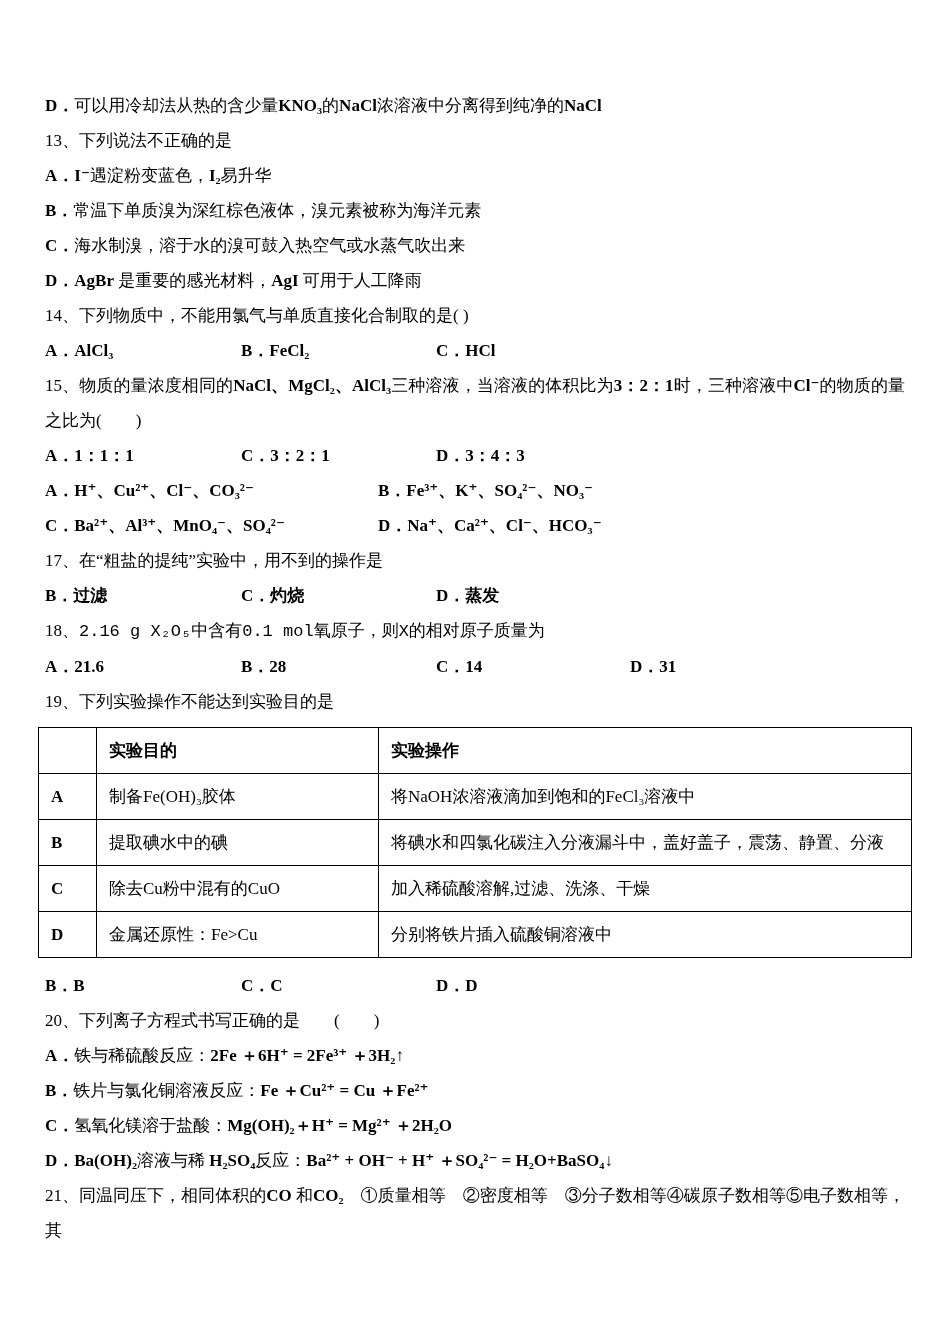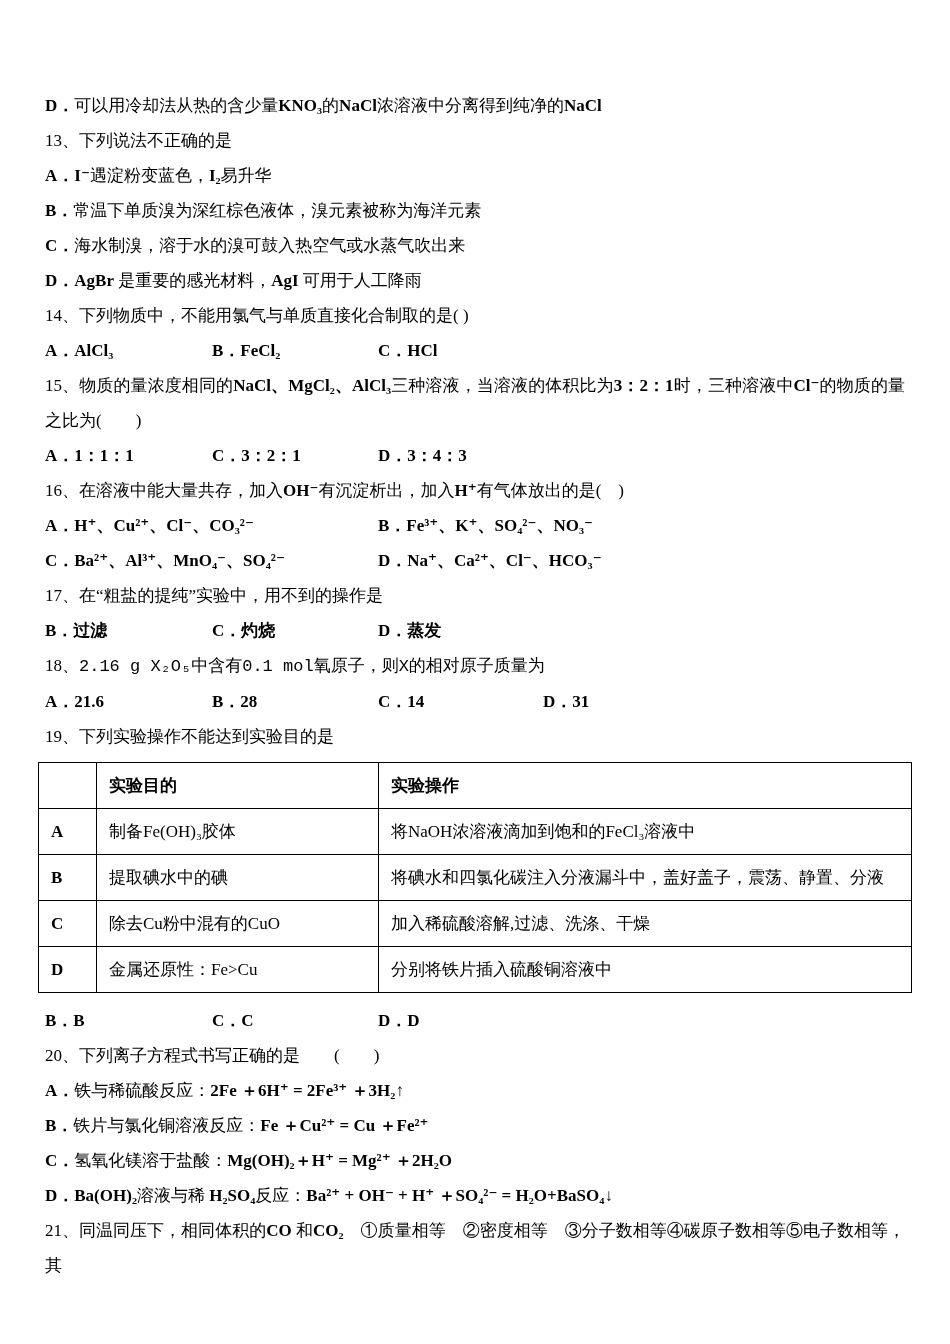--- a/index.html
+++ b/index.html
@@ -13,21 +13,21 @@
     font-size: 17px;
     color: #000000;
     padding: 88px 45px 0 45px;
   }
   .content { width: 860px; }
   .line { line-height: 35px; min-height: 35px; text-align: justify; }
   .line span { white-space: pre-wrap; }
   .b { font-weight: bold; }
   .m { font-family: "Liberation Mono", "DejaVu Sans Mono", monospace; }
   .options { display: grid; text-align: left; }
-  .options-4 { grid-template-columns: 167px 166px 165px 1fr; }
+  .options-4 { grid-template-columns: 167px 166px 165px 1fr; gap: 29px; }
   .options-2 { grid-template-columns: 333px 1fr; }
   table.exp {
     border-collapse: collapse;
     width: 874px;
     margin: 8px 0 10px -7px;
     table-layout: fixed;
     padding-left: 48px;
   }
   table.exp th, table.exp td {
     border: 1.6px solid #000;
@@ -55,21 +55,20 @@
       <span class="b">A．AlCl₃</span>
       <span class="b">B．FeCl₂</span>
       <span class="b">C．HCl</span>
     </div>
     <div class="line"><span>15、物质的量浓度相同的</span><span class="b">NaCl、MgCl₂、AlCl₃</span><span>三种溶液，当溶液的体积比为</span><span class="b">3：2：1</span><span>时，三种溶液中</span><span class="b">Cl⁻</span><span>的物质的量之比为(　　)</span></div>
     <div class="line options options-4">
       <span class="b">A．1：1：1</span>
       <span class="b">C．3：2：1</span>
       <span class="b">D．3：4：3</span>
     </div>
-    <div class="line"><span>16、在溶液中能大量共存，加入</span><span class="b">OH⁻</span><span>有沉淀析出，加入</span><span class="b">H⁺</span><span>有气体放出的是(　)</span></div>
     <div class="line options options-2">
       <span class="b">A．H⁺、Cu²⁺、Cl⁻、CO₃²⁻</span>
       <span class="b">B．Fe³⁺、K⁺、SO₄²⁻、NO₃⁻</span>
     </div>
     <div class="line options options-2">
       <span class="b">C．Ba²⁺、Al³⁺、MnO₄⁻、SO₄²⁻</span>
       <span class="b">D．Na⁺、Ca²⁺、Cl⁻、HCO₃⁻</span>
     </div>
     <div class="line"><span>17、在“粗盐的提纯”实验中，用不到的操作是</span></div>
     <div class="line options options-4">

